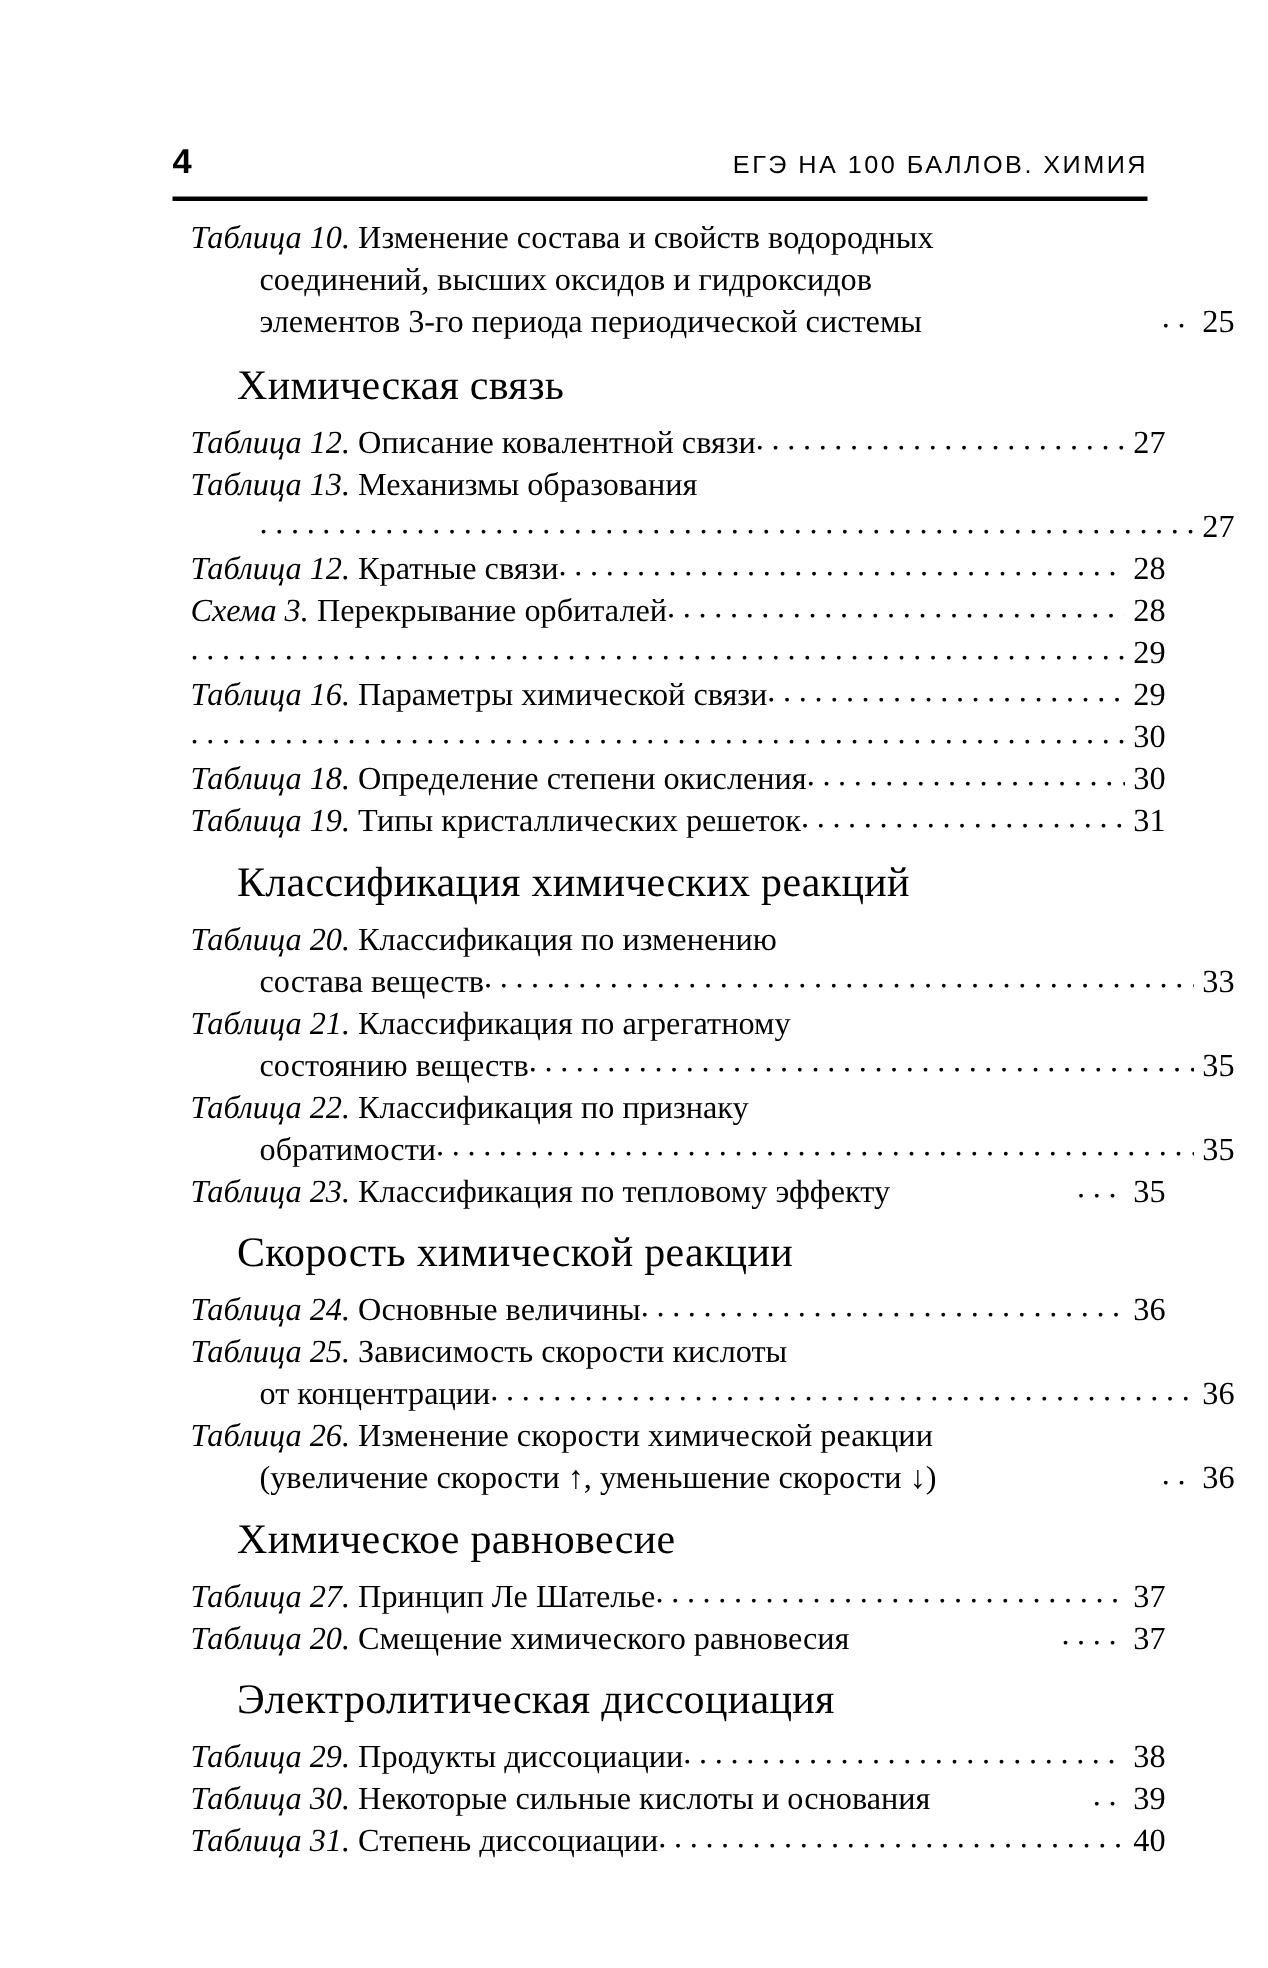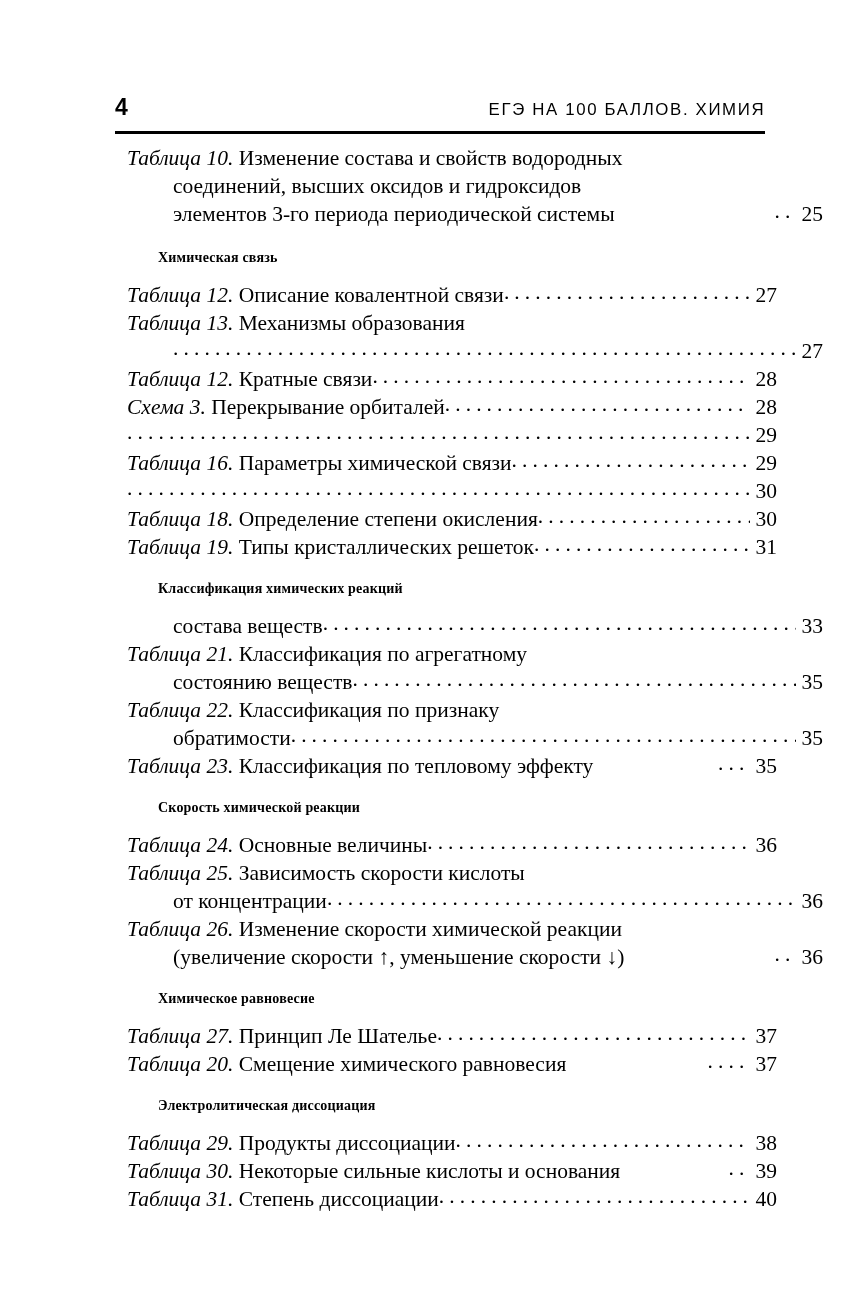--- a/index.html
+++ b/index.html
@@ -65,22 +65,22 @@
 
   
   .toc {
     position: absolute;
     left: 127px;
     top: 144px;
     width: 650px;
   }
 
   .toc-section-title {
-    font-weight: bold;
-    font-size: 14px;
+    font-weight: normal;
+    font-size: 28px;
     line-height: 28px;
     margin-left: 31px;
     margin-top: 14px;
     margin-bottom: 9px;
     letter-spacing: 0.2px;
   }
   .toc-section-title.first { margin-top: 16px; }
 
   .label {
     font-style: italic;
@@ -218,20 +218,21 @@
       </div>
       <div class="toc-block">
         <div class="toc-line">
           <span class="lead-text"><span class="label">Таблица 19.</span> <span class="title-text">Типы кристаллических решеток</span></span>
           <span class="leader"></span>
           <span class="pageno">31</span>
         </div>
       </div>
       <div class="toc-section-title">Классификация химических реакций</div>
       <div class="toc-block">
+        <div class="wrap-first"><span class="label">Таблица 20.</span> <span class="title-text">Классификация по изменению</span></div>
         <div class="toc-line wrap-rest">
           <span class="lead-text"><span class="title-text">состава веществ</span></span>
           <span class="leader"></span>
           <span class="pageno">33</span>
         </div>
       </div>
       <div class="toc-block">
         <div class="wrap-first"><span class="label">Таблица 21.</span> <span class="title-text">Классификация по агрегатному</span></div>
         <div class="toc-line wrap-rest">
           <span class="lead-text"><span class="title-text">состоянию веществ</span></span>

